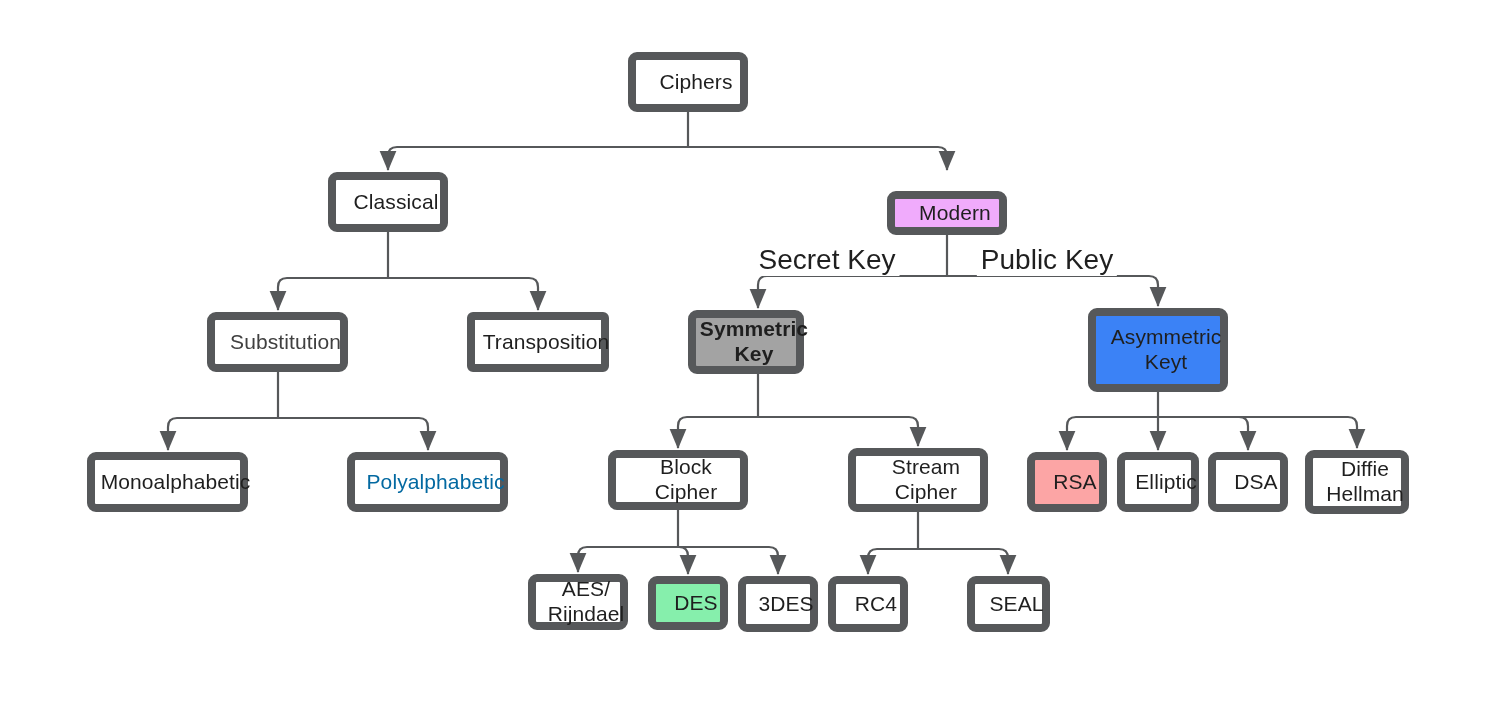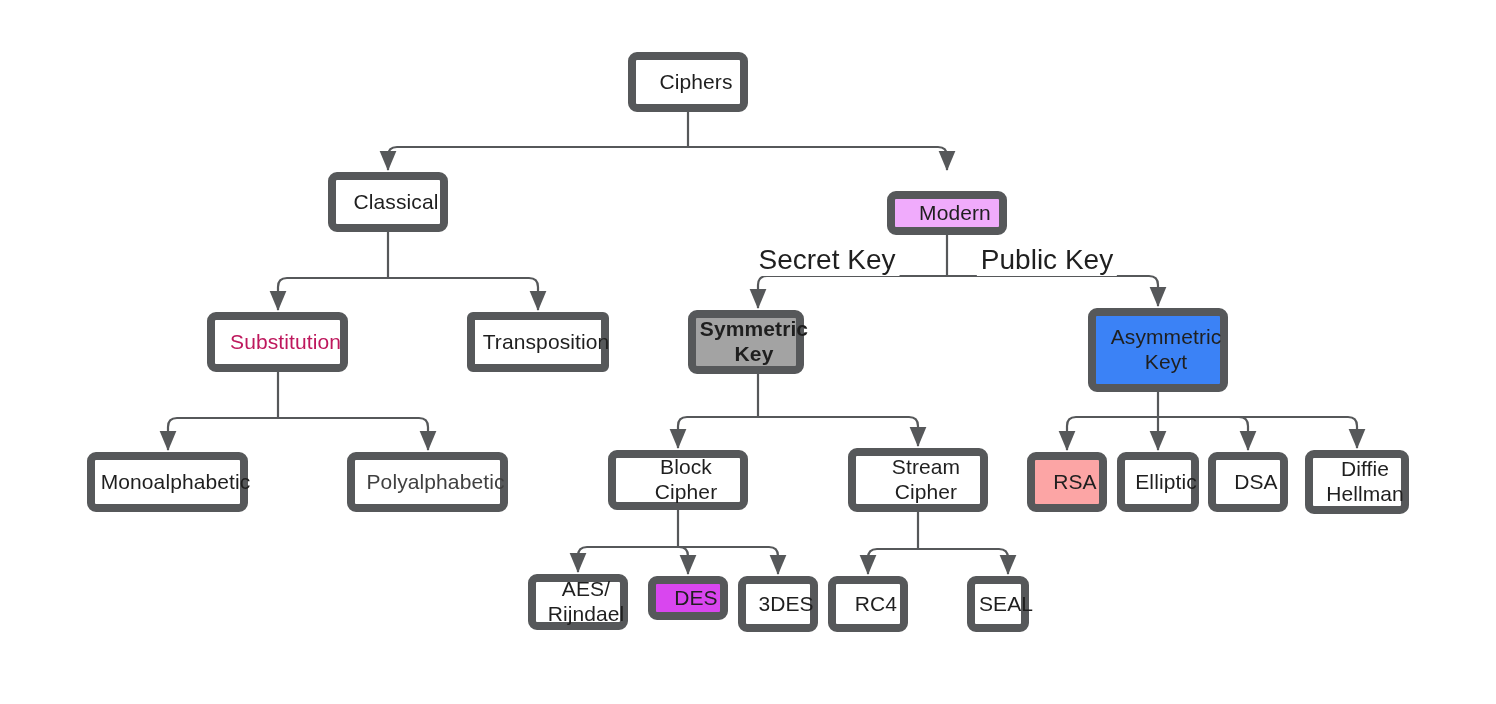--- a/index.html
+++ b/index.html
@@ -96,41 +96,41 @@
         <path d="M 918 512 L 918 549"></path>
         <path d="M 918 549 L 877 549 Q 868 549 868 558 L 868 574" marker-end="url(#arrowhead)"></path>
         <path d="M 918 549 L 999 549 Q 1008 549 1008 558 L 1008 574" marker-end="url(#arrowhead)"></path>
       </g>
   </svg>
 
   <div id="node-layer">
       <div class="node" style="left: 628px; top: 52px; width: 120px; height: 60px; border-color: rgb(86, 88, 90); background: rgb(255, 255, 255); color: rgb(31, 31, 31);">Ciphers</div>
       <div class="node" style="left: 328px; top: 172px; width: 120px; height: 60px; border-color: rgb(86, 88, 90); background: rgb(255, 255, 255); color: rgb(31, 31, 31);">Classical</div>
       <div class="node" style="left: 887px; top: 172px; width: 120px; height: 44px; border-color: rgb(86, 88, 90); background: #f0abfc; color: rgb(31, 31, 31); margin-top: 19px;">Modern</div>
-      <div class="node" style="left: 207px; top: 312px; width: 141px; height: 60px; border-color: rgb(86, 88, 90); background: rgb(255, 255, 255); color: #be185d;">Substitution</div>
+      <div class="node" style="left: 207px; top: 312px; width: 141px; height: 60px; border-color: rgb(86, 88, 90); background: rgb(255, 255, 255); color: #404040;">Substitution</div>
       <div class="node" style="left: 467px; top: 312px; width: 142px; height: 60px; border-color: rgb(86, 88, 90); background: rgb(255, 255, 255); color: rgb(31, 31, 31); border-radius: 6px;">Transposition</div>
       <div class="node" style="left: 688px; top: 310px; width: 116px; height: 64px; border-color: rgb(86, 88, 90); background: #a3a3a3; color: rgb(31, 31, 31); font-weight: bold;">Symmetric
 Key</div>
       <div class="node" style="left: 1088px; top: 308px; width: 140px; height: 84px; border-color: rgb(86, 88, 90); background: #3b82f6; color: rgb(31, 31, 31);">Asymmetric
 Keyt</div>
       <div class="node" style="left: 87px; top: 452px; width: 161px; height: 60px; border-color: rgb(86, 88, 90); background: rgb(255, 255, 255); color: rgb(31, 31, 31);">Monoalphabetic</div>
-      <div class="node" style="left: 347px; top: 452px; width: 161px; height: 60px; border-color: rgb(86, 88, 90); background: rgb(255, 255, 255); color: #404040;">Polyalphabetic</div>
+      <div class="node" style="left: 347px; top: 452px; width: 161px; height: 60px; border-color: rgb(86, 88, 90); background: rgb(255, 255, 255); color: #0369a1;">Polyalphabetic</div>
       <div class="node" style="left: 608px; top: 450px; width: 140px; height: 60px; border-color: rgb(86, 88, 90); background: rgb(255, 255, 255); color: rgb(31, 31, 31);">Block Cipher</div>
       <div class="node" style="left: 848px; top: 448px; width: 140px; height: 64px; border-color: rgb(86, 88, 90); background: rgb(255, 255, 255); color: rgb(31, 31, 31);">Stream
 Cipher</div>
       <div class="node" style="left: 1027px; top: 452px; width: 80px; height: 60px; border-color: rgb(86, 88, 90); background: #fca5a5; color: rgb(31, 31, 31);">RSA</div>
       <div class="node" style="left: 1117px; top: 452px; width: 82px; height: 60px; border-color: rgb(86, 88, 90); background: rgb(255, 255, 255); color: rgb(31, 31, 31);">Elliptic</div>
       <div class="node" style="left: 1208px; top: 452px; width: 80px; height: 60px; border-color: rgb(86, 88, 90); background: rgb(255, 255, 255); color: rgb(31, 31, 31);">DSA</div>
       <div class="node" style="left: 1305px; top: 450px; width: 104px; height: 64px; border-color: rgb(86, 88, 90); background: rgb(255, 255, 255); color: rgb(31, 31, 31);">Diffie
 Hellman</div>
       <div class="node" style="left: 528px; top: 574px; width: 100px; height: 56px; border-color: rgb(86, 88, 90); background: rgb(255, 255, 255); color: rgb(31, 31, 31);">AES/
 Rijndael</div>
-      <div class="node" style="left: 648px; top: 576px; width: 80px; height: 44px; border-color: rgb(86, 88, 90); background: #d946ef; color: rgb(31, 31, 31);">DES</div>
+      <div class="node" style="left: 648px; top: 576px; width: 80px; height: 54px; border-color: rgb(86, 88, 90); background: #86efac; color: rgb(31, 31, 31);">DES</div>
       <div class="node" style="left: 738px; top: 576px; width: 80px; height: 56px; border-color: rgb(86, 88, 90); background: rgb(255, 255, 255); color: rgb(31, 31, 31); text-align: center;">3DES</div>
       <div class="node" style="left: 828px; top: 576px; width: 80px; height: 56px; border-color: rgb(86, 88, 90); background: rgb(255, 255, 255); color: rgb(31, 31, 31);">RC4</div>
-      <div class="node" style="left: 967px; top: 576px; width: 62px; height: 56px; border-color: rgb(86, 88, 90); background: rgb(255, 255, 255); color: rgb(31, 31, 31);">SEAL</div>
+      <div class="node" style="left: 967px; top: 576px; width: 83px; height: 56px; border-color: rgb(86, 88, 90); background: rgb(255, 255, 255); color: rgb(31, 31, 31);">SEAL</div>
     </div>
   <div id="edge-label-layer">
       <div class="edge-label" style="left: 827px; top: 260px; color: rgb(31, 31, 31);">Secret Key</div>
       <div class="edge-label" style="left: 1047px; top: 260px; color: rgb(31, 31, 31);">Public Key</div>
     </div>
 
 </div>
 
 </body></html>

